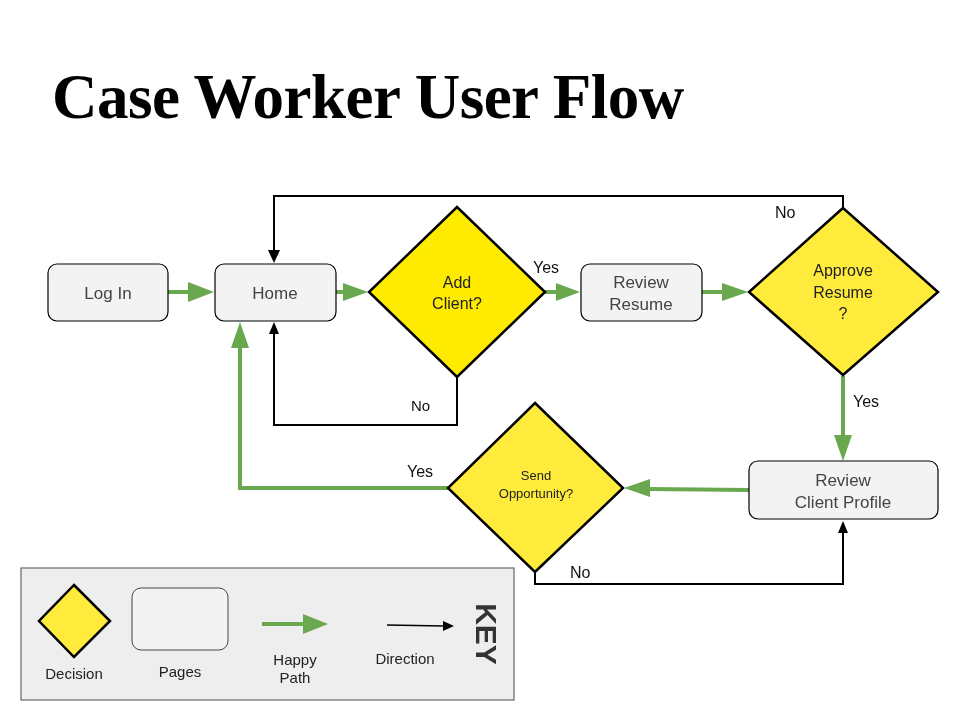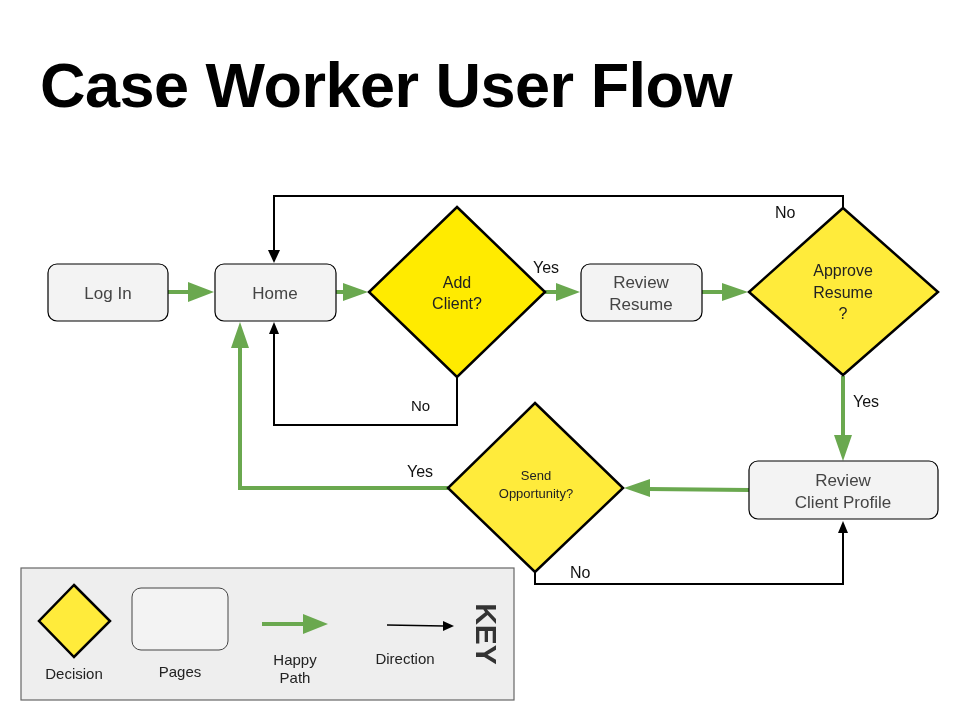--- a/index.html
+++ b/index.html
@@ -1,17 +1,17 @@
 <!DOCTYPE html>
 <html><head>
   <meta charset="utf-8">
   <style>
     html, body { margin: 0; padding: 0; background: #ffffff; }
     body { width: 960px; height: 720px; position: relative; overflow: hidden; font-family: "Liberation Sans", sans-serif; }
-    #page-title { position: absolute; left: 36px; top: 50px; margin: 4px; font-family: Liberation Sans, sans-serif; font-weight: bold; font-size: 63px; color: #000; letter-spacing: -0.5px; line-height: 1; }
+    #page-title { position: absolute; left: 36px; top: 50px; margin: 16px; font-family: Liberation Serif, serif; font-weight: bold; font-size: 63px; color: #000; letter-spacing: -0.5px; line-height: 1; }
     svg#flow { position: absolute; left: 0; top: 0; }
     svg text { font-family: "Liberation Sans", sans-serif; }
     .node-text { fill: #444444; font-size: 17px; }
     .dec-text { fill: #222222; font-size: 16px; }
     .dec-text-sm { fill: #222222; font-size: 13px; }
     .edge-label { fill: #111111; font-size: 16px; }
     .edge-label-sm { fill: #111111; font-size: 15px; }
     .legend-text { fill: #222222; font-size: 15px; }
     .key-text { fill: #333333; font-size: 30px; font-weight: bold; }
   </style>

